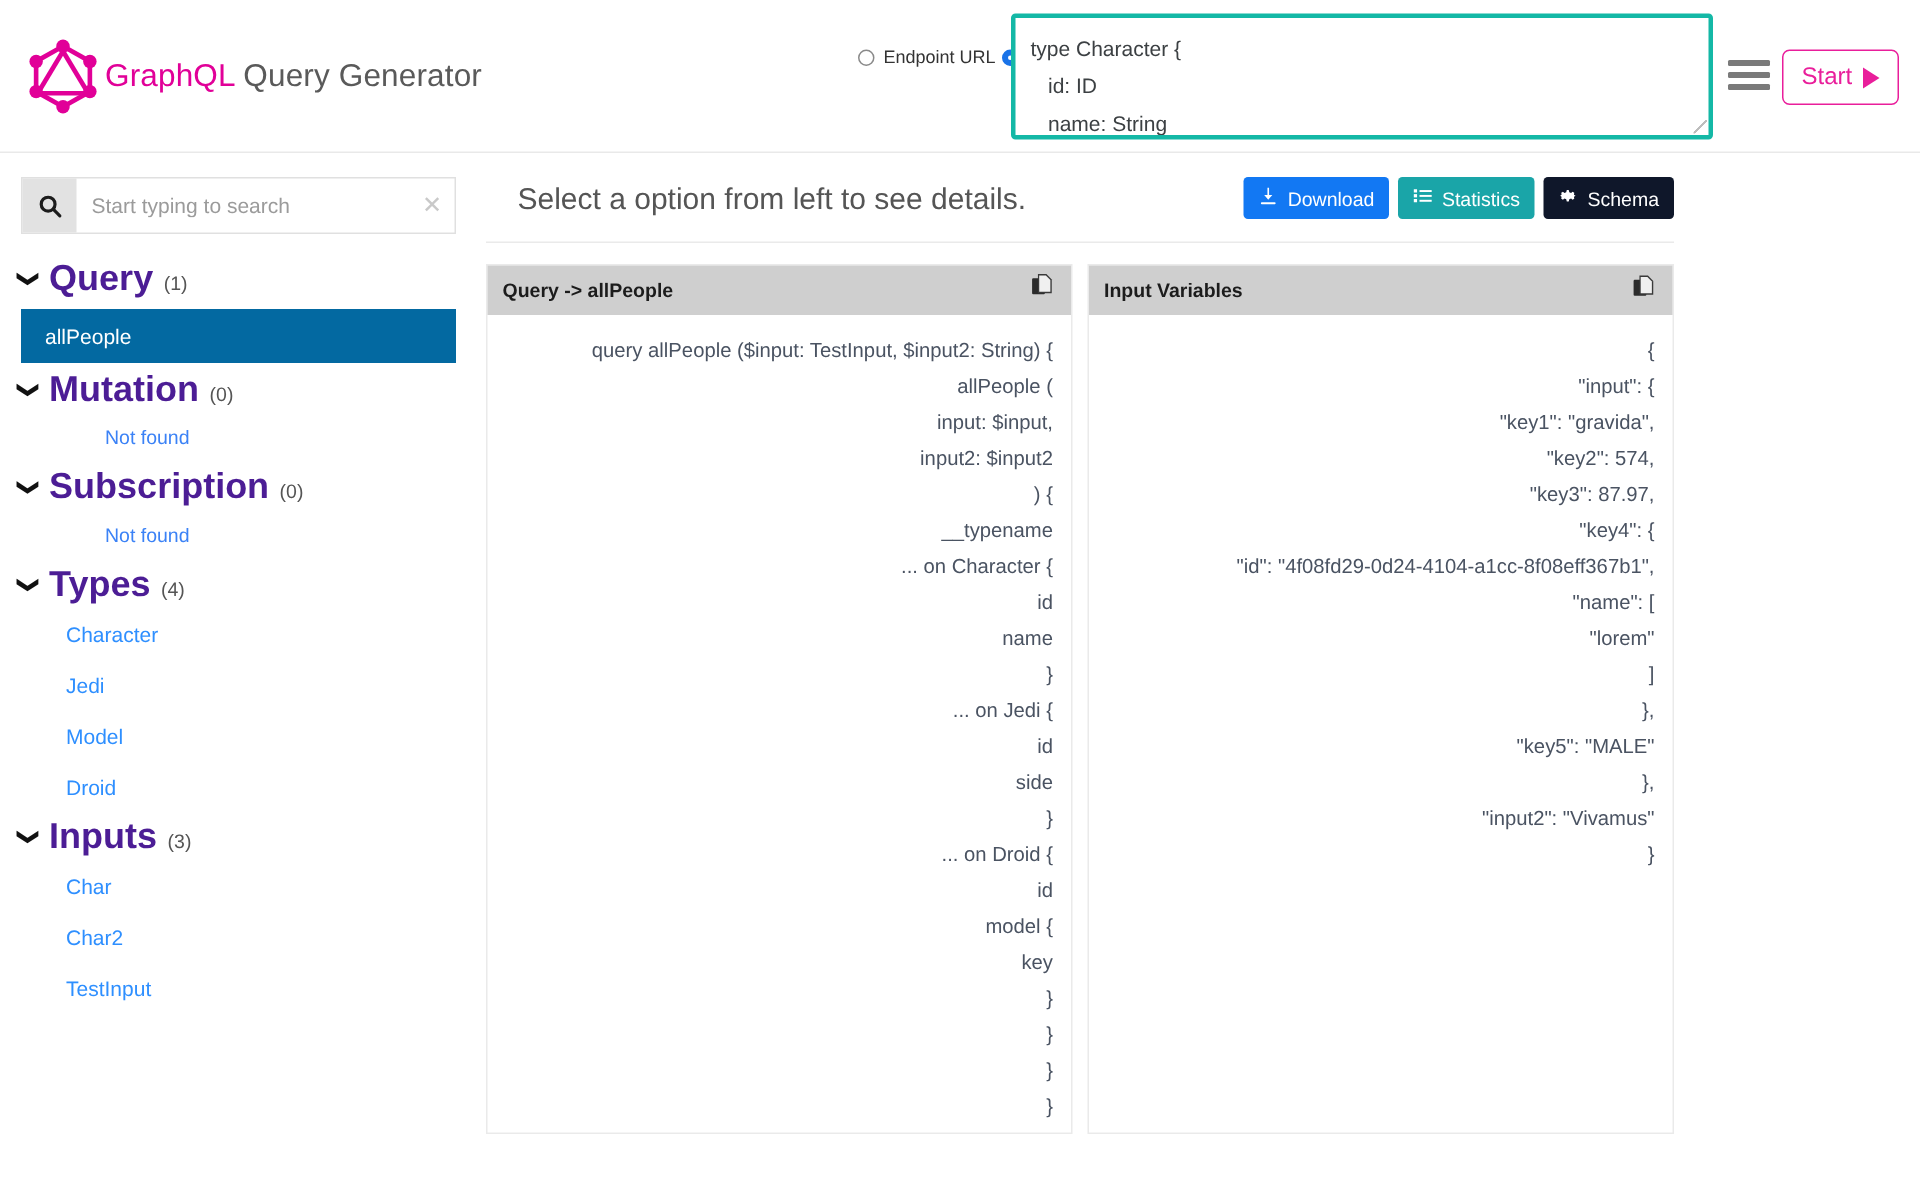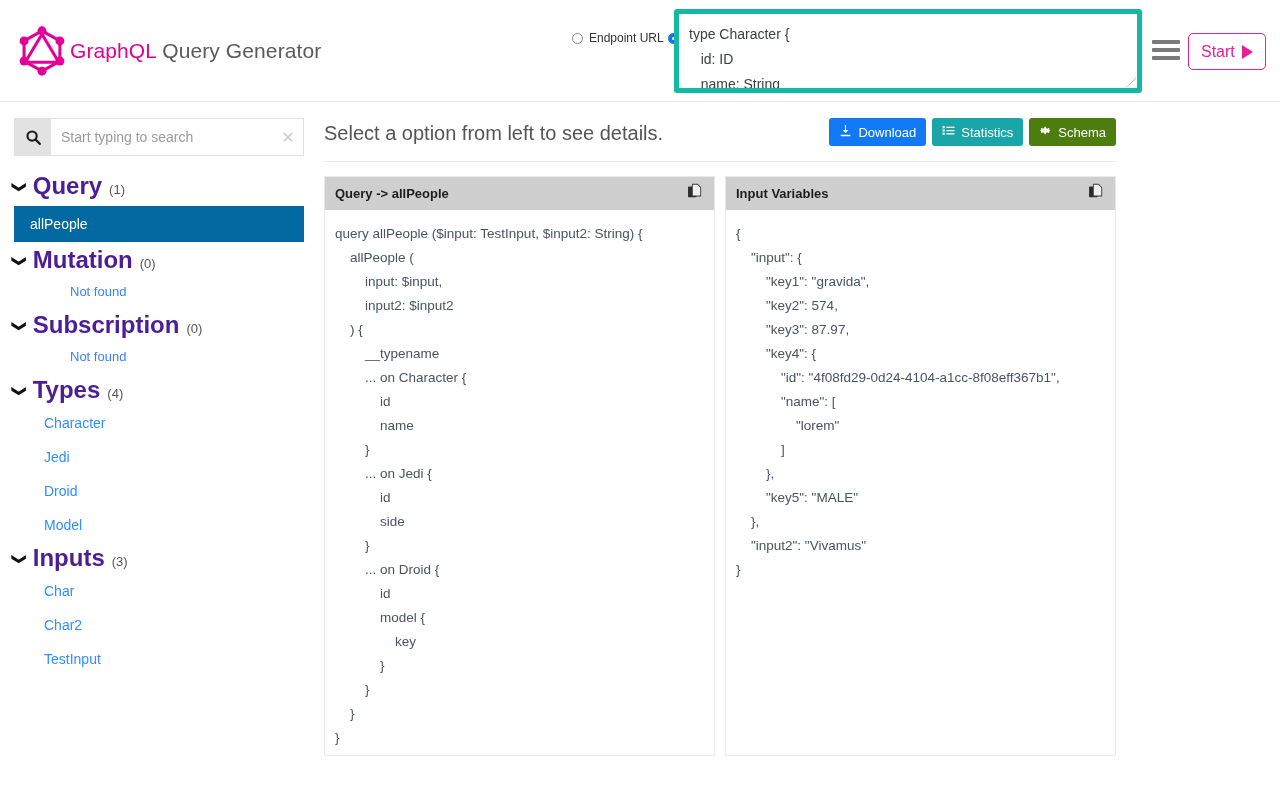--- a/index.html
+++ b/index.html
@@ -72,21 +72,21 @@
     border-radius: 50%;
     background: #fff;
   }
 
   .schema-box {
     position: absolute;
     left: 674px;
     top: 9px;
     width: 468px;
     height: 84px;
-    border: 5px solid #14b8a6;
+    border: 3px solid #14b8a6;
     border-radius: 3px;
     background: #fff;
     padding: 8px 10px;
     font-size: 14px;
     line-height: 25px;
     color: #3c4043;
     white-space: pre;
     overflow: hidden;
     resize: none;
     font-family: "Liberation Sans", sans-serif;
@@ -239,20 +239,21 @@
   .main {
     flex: 1 1 auto;
     padding: 16px 16px 0 4px;
     min-width: 0;
   }
   .main-topbar {
     display: flex;
     align-items: flex-start;
     justify-content: space-between;
     padding: 0 0 0 0;
+    margin-left: 21px;
   }
   .main-title {
     font-size: 20px;
     color: #555;
     line-height: 30px;
     padding-left: 0;
   }
   .action-btns { display: flex; gap: 6px; }
   .act-btn {
     display: flex;
@@ -263,40 +264,41 @@
     border: none;
     border-radius: 3px;
     color: #fff;
     font-size: 13px;
     cursor: pointer;
     font-family: "Liberation Sans", sans-serif;
     white-space: nowrap;
   }
   .act-download { background: #1278f3; justify-content: space-between; }
   .act-stats { background: #1aa5a8; }
-  .act-schema { background: #4d7c0f; }
+  .act-schema { background: #0f172a; }
 
   .main-divider {
     height: 1px;
     background: #eaeaea;
     margin: 13px 0 14px 0;
   }
 
   .panels {
     display: flex;
     gap: 10px;
   }
   .panel {
     border: 1px solid #eaeaea;
     background: #fff;
     flex: 1 1 0;
     min-width: 0;
     height: 580px;
     display: flex;
     flex-direction: column;
+    text-align: right;
   }
   .panel-head {
     background: #cfcfcf;
     height: 33px;
     display: flex;
     align-items: center;
     justify-content: space-between;
     padding: 0 10px;
   }
   .panel-title {
@@ -415,22 +417,22 @@
       </div>
       <div class="tree-empty">Not found</div>
 
       <div class="tree-group-head">
         <span class="chev" style="display: inline-block; transform: rotate(90deg) translateX(-2px); font-size: 14px; font-weight: bold;">❯</span>
         <span class="group-name">Types</span>
         <span class="group-count">(4)</span>
       </div>
       <div class="tree-item">Character</div>
       <div class="tree-item">Jedi</div>
+      <div class="tree-item">Model</div>
       <div class="tree-item">Droid</div>
-      <div class="tree-item">Model</div>
 
       <div class="tree-group-head">
         <span class="chev" style="display: inline-block; transform: rotate(90deg) translateX(-2px); font-size: 14px; font-weight: bold;">❯</span>
         <span class="group-name">Inputs</span>
         <span class="group-count">(3)</span>
       </div>
       <div class="tree-item">Char</div>
       <div class="tree-item">Char2</div>
       <div class="tree-item">TestInput</div>
     </div>

